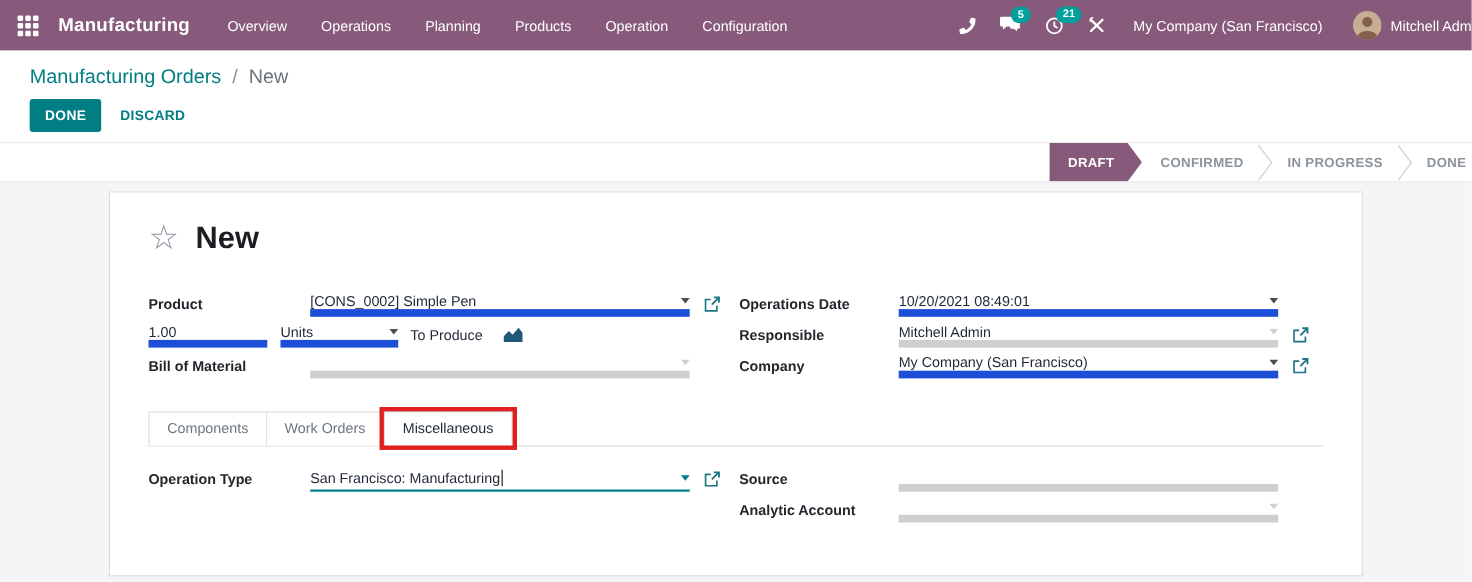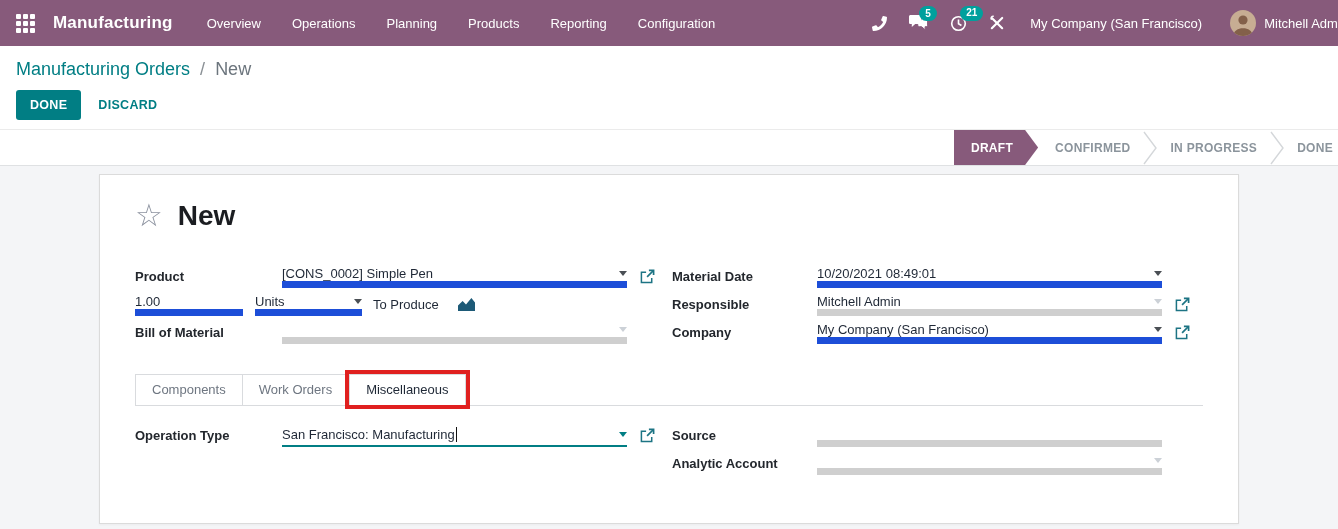--- a/index.html
+++ b/index.html
@@ -18,21 +18,21 @@
   .nav-menu span { cursor:pointer; white-space:nowrap; }
   .nav-right { margin-left:auto; margin-right:-26px; display:flex; align-items:center; flex:none; }
   .nav-icon { position:relative; margin-left:22px; display:flex; align-items:center; cursor:pointer; flex:none; }
   .badge { position:absolute; top:-9px; left:10px; background:var(--badge_bg,#00A09D); color:#fff;
            font-size:10px; font-weight:bold; border-radius:9px; padding:2.5px 6px; line-height:1; }
   .nav-company { margin-left:25px; font-size:13px; cursor:pointer; white-space:nowrap; }
   .nav-avatar { margin-left:28px; width:26px; height:26px; border-radius:50%; overflow:hidden; flex:none; cursor:pointer; }
   .nav-user { margin-left:8px; font-size:13px; white-space:nowrap; cursor:pointer; }
 
   
-  .control-panel { height:83px; background:#fff; padding:11px 16px 0; }
+  .control-panel { height:83px; background:#fff; padding:11px 27px 0; }
   .breadcrumb { font-size:18px; line-height:25px; }
   .bc-link { color:var(--accent,#017E84); cursor:pointer; }
   .bc-sep { color:#8a9095; margin:0 5px; }
   .bc-current { color:#6c757d; }
   .cp-buttons { margin-top:8px; display:flex; align-items:center; }
   .btn-primary { background:var(--accent,#017E84); color:#fff; border:none; font-weight:bold;
                  font-size:12.5px; padding:8px 14px; border-radius:3px; letter-spacing:.3px;
                  cursor:pointer; font-family:inherit; }
   .btn-link { background:none; border:none; color:var(--accent,#017E84); font-weight:bold;
               font-size:12.5px; margin-left:17px; letter-spacing:.3px; cursor:pointer; font-family:inherit; }
@@ -99,21 +99,21 @@
 <div class="navbar">
   <span class="apps-grid">
       <i></i>
     </span>
   <span class="app-name">Manufacturing</span>
   <nav class="nav-menu">
     <span>Overview</span>
     <span>Operations</span>
     <span>Planning</span>
     <span>Products</span>
-    <span>Reporting</span>
+    <span>Operation</span>
     <span>Configuration</span>
   </nav>
   <div class="nav-right">
     <span class="nav-icon">
       <svg width="15" height="15" viewBox="0 0 512 512">
           <path fill="#fff" d="M493.4 24.6l-104-24c-11.3-2.6-22.9 3.3-27.5 13.9l-48 112c-4.2 9.8-1.4 21.3 6.9 28l60.6 49.6c-36 76.7-98.9 140.5-177.2 177.2l-49.6-60.6c-6.8-8.3-18.2-11.1-28-6.9l-112 48C3.9 366.5-2 378.1.6 389.4l24 104C27.1 504.2 36.7 512 48 512c256.1 0 464-207.5 464-464 0-11.2-7.7-20.9-18.6-23.4z"></path>
         </svg>
     </span>
     <span class="nav-icon">
       <svg width="19" height="16" viewBox="0 0 19 16">
@@ -233,21 +233,21 @@
               <span class="caret light"></span>
             </div>
             <span class="extcol"></span>
           </div>
         </div>
 
       </div>
       <div class="fcol right">
 
         <div class="frow">
-          <label>Material Date</label>
+          <label>Operations Date</label>
           <div class="fieldzone">
             <div class="ufield">
               <span class="fval">10/20/2021 08:49:01</span>
               <span class="caret"></span>
             </div>
             <span class="extcol"></span>
           </div>
         </div>
 
         <div class="frow">

